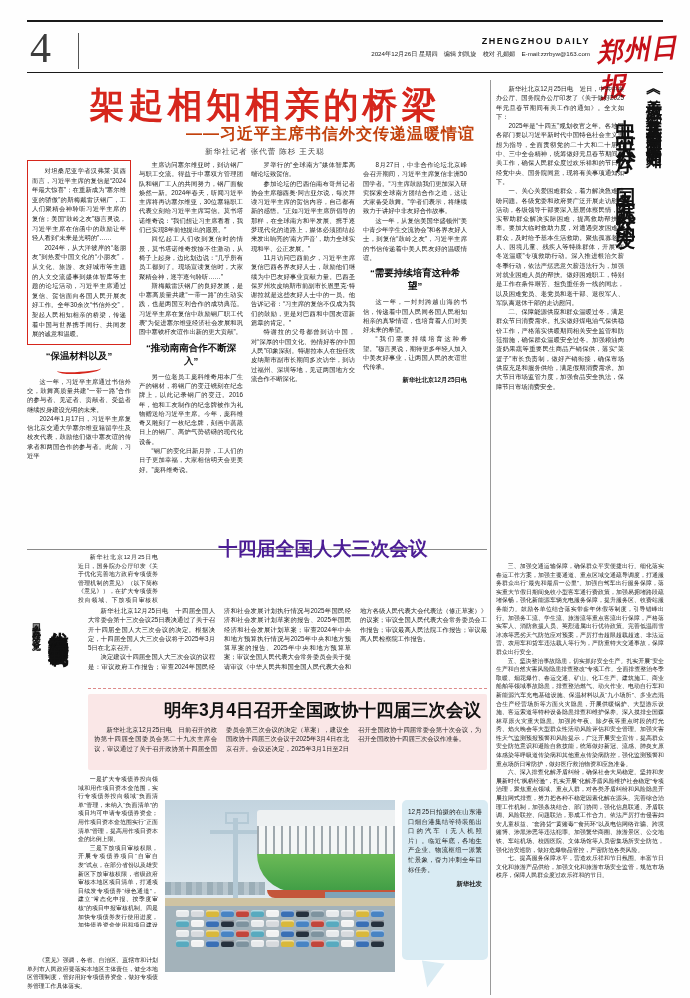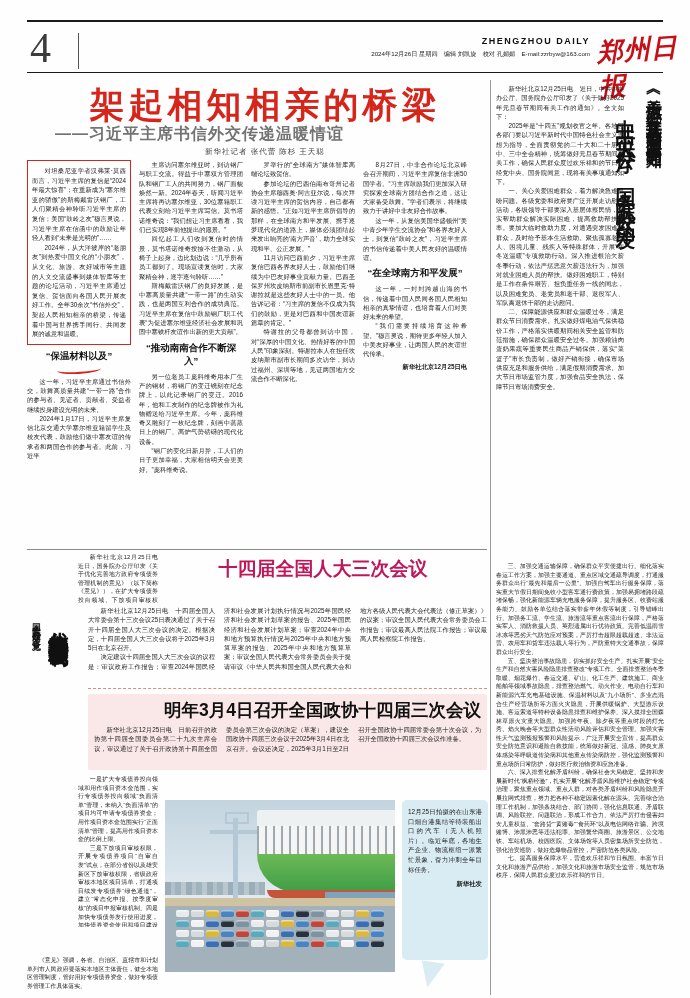--- a/index.html
+++ b/index.html
@@ -21,21 +21,21 @@
   .caption-bubble{background:#d9ebf3;border-radius:5px;padding:7px 6px;}
   .caption-tail{width:0;height:0;border-left:9px solid transparent;border-right:14px solid transparent;
                 border-top:26px solid #d9ebf3;transform:rotate(8deg);}
   .logo{font-family:"DejaVu Serif","Liberation Serif",serif;font-style:italic;font-weight:bold;
         color:#c51018;font-size:26px;transform:rotate(-4deg);letter-spacing:1px;}
   .pageno{font-family:"Liberation Serif","DejaVu Serif",serif;font-size:42px;color:#3c3c3c;line-height:1;}
   .section-title{font-size:24px;font-weight:bold;letter-spacing:12px;color:#111;}
   .masthead-en{font-size:9px;font-weight:bold;letter-spacing:1.5px;color:#111;text-align:right;}
   .dateline{font-size:6.2px;color:#222;text-align:right;}
   .lead-headline{font-size:35px;font-weight:bold;color:#d6261c;letter-spacing:4px;text-align:center;}
-  .lead-sub{font-size:16px;font-weight:bold;color:#737373;text-align:left;letter-spacing:1px;}
+  .lead-sub{font-size:16px;font-weight:bold;color:#c2410c;text-align:right;letter-spacing:1px;}
   .byline{font-size:7.5px;color:#444;text-align:center;letter-spacing:1px;}
   .closing{font-size:6.3px;font-weight:bold;text-align:right;margin-top:4px;}
   .cols3{column-count:3;column-gap:9px;}
   .dashed-red{border-top:1px dashed #dd8a8a;}
   
   .photo{overflow:hidden;background:#c9d8e2;}
   .ph-sky{position:absolute;left:0;top:0;right:0;height:108px;
           background:linear-gradient(#c3d4df,#e4edf2);}
   .ph-city{position:absolute;left:0;top:82px;width:100px;height:13px;opacity:.85;
            background:repeating-linear-gradient(90deg,#8fa3ad 0 6px,#a9b9c2 6px 10px,#96a9b3 10px 16px,#b2c1c9 16px 21px);}
@@ -108,21 +108,21 @@
       <p>参加论坛的巴西伯南布哥州记者协会主席穆西奥·阿吉亚尔说，每次拜读习近平主席的贺信内容，自己都有新的感悟。“正如习近平主席所倡导的那样，在全球南方和平发展、携手逐梦现代化的道路上，媒体必须团结起来发出响亮的‘南方声音’，助力全球实现和平、公正发展。”</p>
       <p>11月访问巴西前夕，习近平主席复信巴西各界友好人士，鼓励他们继续为中巴友好事业贡献力量。巴西圣保罗州坎皮纳斯市前副市长恩里克·特谢拉就是这些友好人士中的一员。他告诉记者：“习主席的复信不仅成为我们的鼓励，更是对巴西和中国友谊新篇章的肯定。”</p>
       <p>特谢拉的父母都曾到访中国，对“深厚的中国文化、热情好客的中国人民”印象深刻。特谢拉本人在担任坎皮纳斯市副市长期间多次访华，到访过福州、深圳等地，见证两国地方交流合作不断深化。</p>
     </div>
 
   <div class="abs" style="left:363px;top:160px;width:104px;height:390px;overflow:hidden;">
     <div class="body-text">
         <p>8月27日，中非合作论坛北京峰会召开期间，习近平主席复信非洲50国学者。“习主席鼓励我们更加深入研究探索全球南方团结合作之道，这让大家备受鼓舞。”学者们表示，将继续致力于讲好中非友好合作故事。</p>
         <p>这一年，从复信美国华盛顿州“美中青少年学生交流协会”和各界友好人士，到复信“鼓岭之友”，习近平主席的书信传递着中美人民友好的温暖情谊。</p>
       </div>
-    <div class="subhead">“在全球南方和平发展”</div>
+    <div class="subhead">“需要持续培育这种希望”</div>
     <div class="body-text">
         <p>这一年，一封封跨越山海的书信，传递着中国人民同各国人民相知相亲的真挚情谊，也培育着人们对美好未来的希望。</p>
         <p>“我们需要持续培育这种希望。”穆言灵说，期待更多年轻人加入中美友好事业，让两国人民的友谊世代传承。</p>
       </div>
     <div class="closing">新华社北京12月25日电</div>
   </div>
 
   <div class="abs" style="left:27px;top:549px;width:460px;height:1px;background:#8a8a8a;"></div>
 
   <div class="abs" style="left:490px;top:80px;width:1px;height:915px;background:#9a9a9a;"></div>
@@ -148,21 +148,21 @@
   <div class="abs vtx" style="left:30px;top:616px;width:13px;height:130px;font-size:8.5px;font-weight:bold;letter-spacing:2px;color:#111;">国务院办公厅印发《意见》</div>
   <div class="abs vtx" style="left:47px;top:616px;width:26px;height:336px;font-size:20px;font-weight:bold;letter-spacing:1px;color:#111;">优化完善地方政府专项债券管理机制</div>
   <div class="abs body-text small-text" style="left:78px;top:775px;width:80px;height:152px;">
       <p>一是扩大专项债券投向领域和用作项目资本金范围，实行专项债券投向领域“负面清单”管理，未纳入“负面清单”的项目均可申请专项债券资金；用作项目资本金范围实行“正面清单”管理，提高用作项目资本金的比例上限。</p>
       <p>三是下放项目审核权限，开展专项债券项目“自审自发”试点，在部分省份以及雄安新区下放审核权限，省级政府审核本地区项目清单，打通项目续发专项债券“绿色通道”，建立“常态化申报、按季度审核”的项目申报审核机制。四是加快专项债券发行使用进度，加快债券资金使用和项目建设进度，加强专项债券资金使用监管。</p>
     </div>
   <div class="abs body-text small-text" style="left:27px;top:956px;width:131px;height:38px;">
       <p>《意见》强调，各省、自治区、直辖市和计划单列市人民政府要落实本地区主体责任，健全本地区管理制度，管好用好专项债券资金，做好专项债券管理工作具体落实。</p>
     </div>
 
-  <div class="abs center" style="left:158px;top:556px;width:330px;font-size:19px;font-weight:bold;color:#be185d;">十四届全国人大三次会议</div>
+  <div class="abs center" style="left:158px;top:536px;width:330px;font-size:19px;font-weight:bold;color:#4c1d95;">十四届全国人大三次会议</div>
   <div class="abs body-text cols3" style="left:88px;top:606px;width:399px;height:76px;">
       <p>新华社北京12月25日电　十四届全国人大常委会第十三次会议25日表决通过了关于召开十四届全国人大三次会议的决定。根据决定，十四届全国人大三次会议将于2025年3月5日在北京召开。</p>
       <p>决定建议十四届全国人大三次会议的议程是：审议政府工作报告；审查2024年国民经济和社会发展计划执行情况与2025年国民经济和社会发展计划草案的报告、2025年国民经济和社会发展计划草案；审查2024年中央和地方预算执行情况与2025年中央和地方预算草案的报告、2025年中央和地方预算草案；审议全国人民代表大会常务委员会关于提请审议《中华人民共和国全国人民代表大会和地方各级人民代表大会代表法（修正草案）》的议案；审议全国人民代表大会常务委员会工作报告；审议最高人民法院工作报告；审议最高人民检察院工作报告。</p>
     </div>
   <div class="abs dashed-red" style="left:88px;top:688px;width:399px;height:0;"></div>
 
   <div class="abs pink-box" style="left:88px;top:694px;width:399px;height:76px;padding:3px 6px;box-sizing:border-box;">
     <div class="center" style="font-size:17.5px;font-weight:bold;color:#111;margin:1px 0 3px 0;text-align:right;">明年3月4日召开全国政协十四届三次会议</div>
     <div class="body-text cols3" style="height:32px;">
         <p>新华社北京12月25日电　日前召开的政协第十四届全国委员会第二十九次主席会议，审议通过了关于召开政协第十四届全国委员会第三次会议的决定（草案），建议全国政协十四届三次会议于2025年3月4日在北京召开。会议还决定，2025年3月1日至2日召开全国政协十四届常委会第十次会议，为召开全国政协十四届三次会议作准备。</p>

